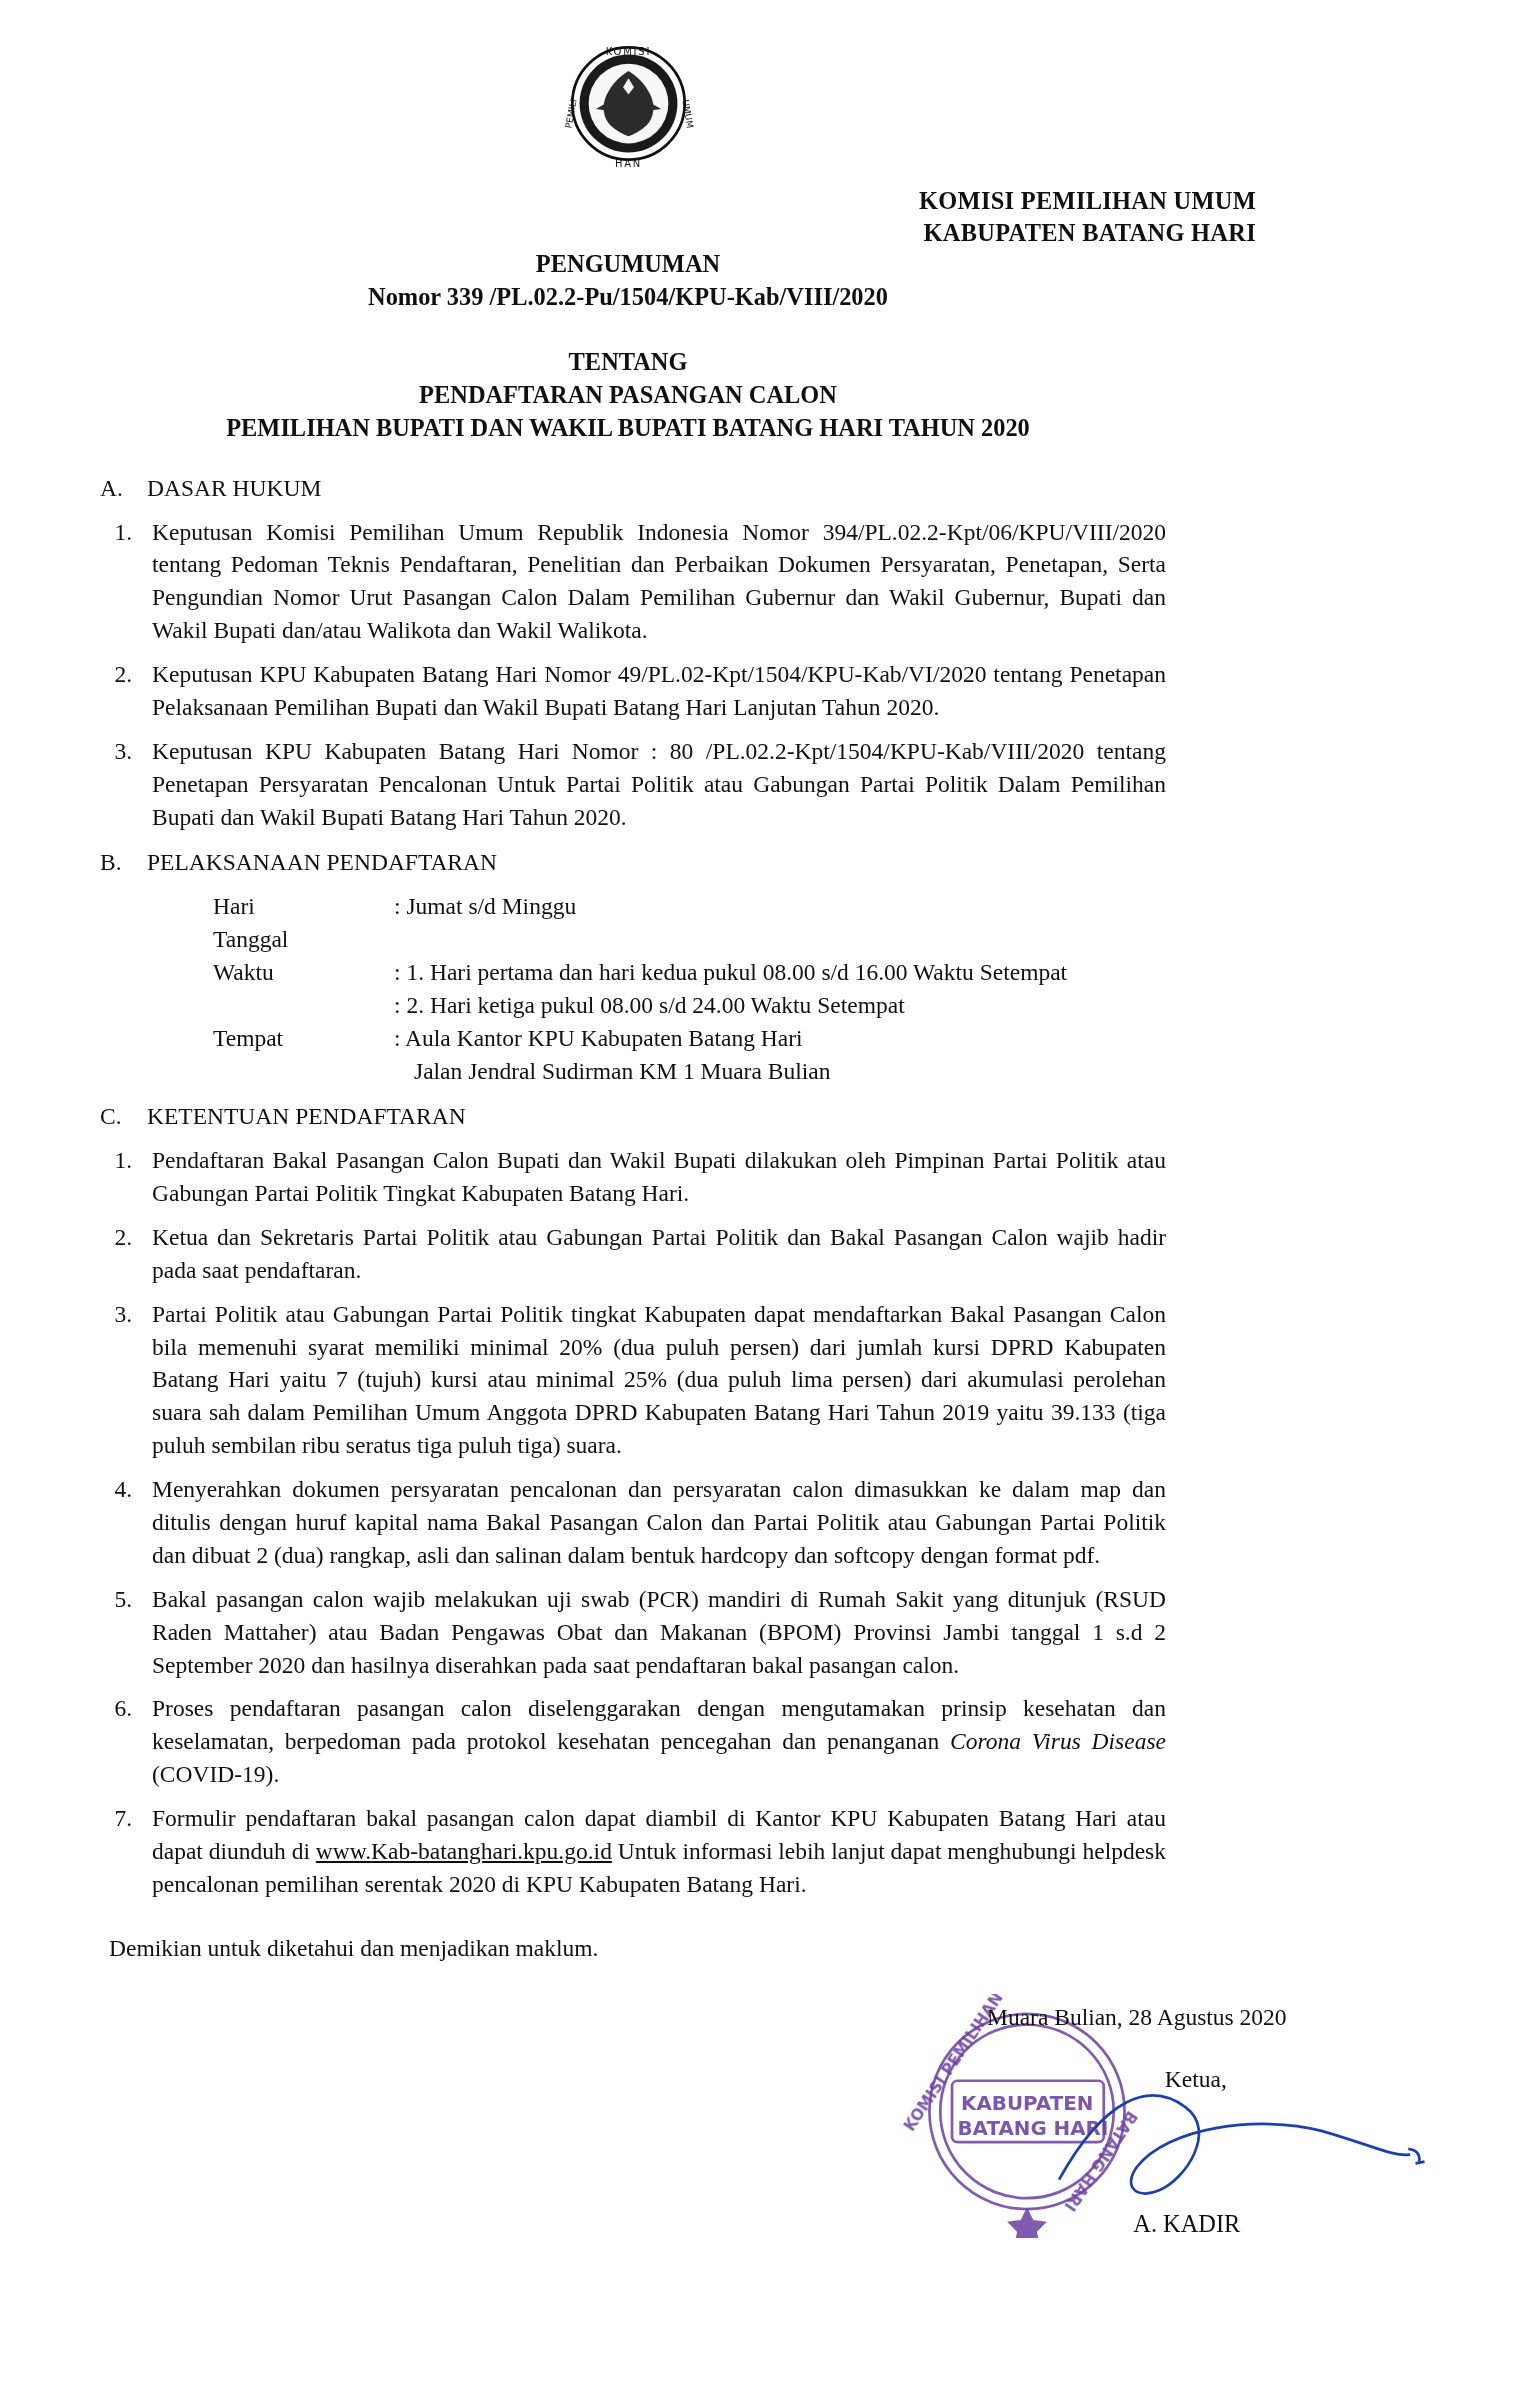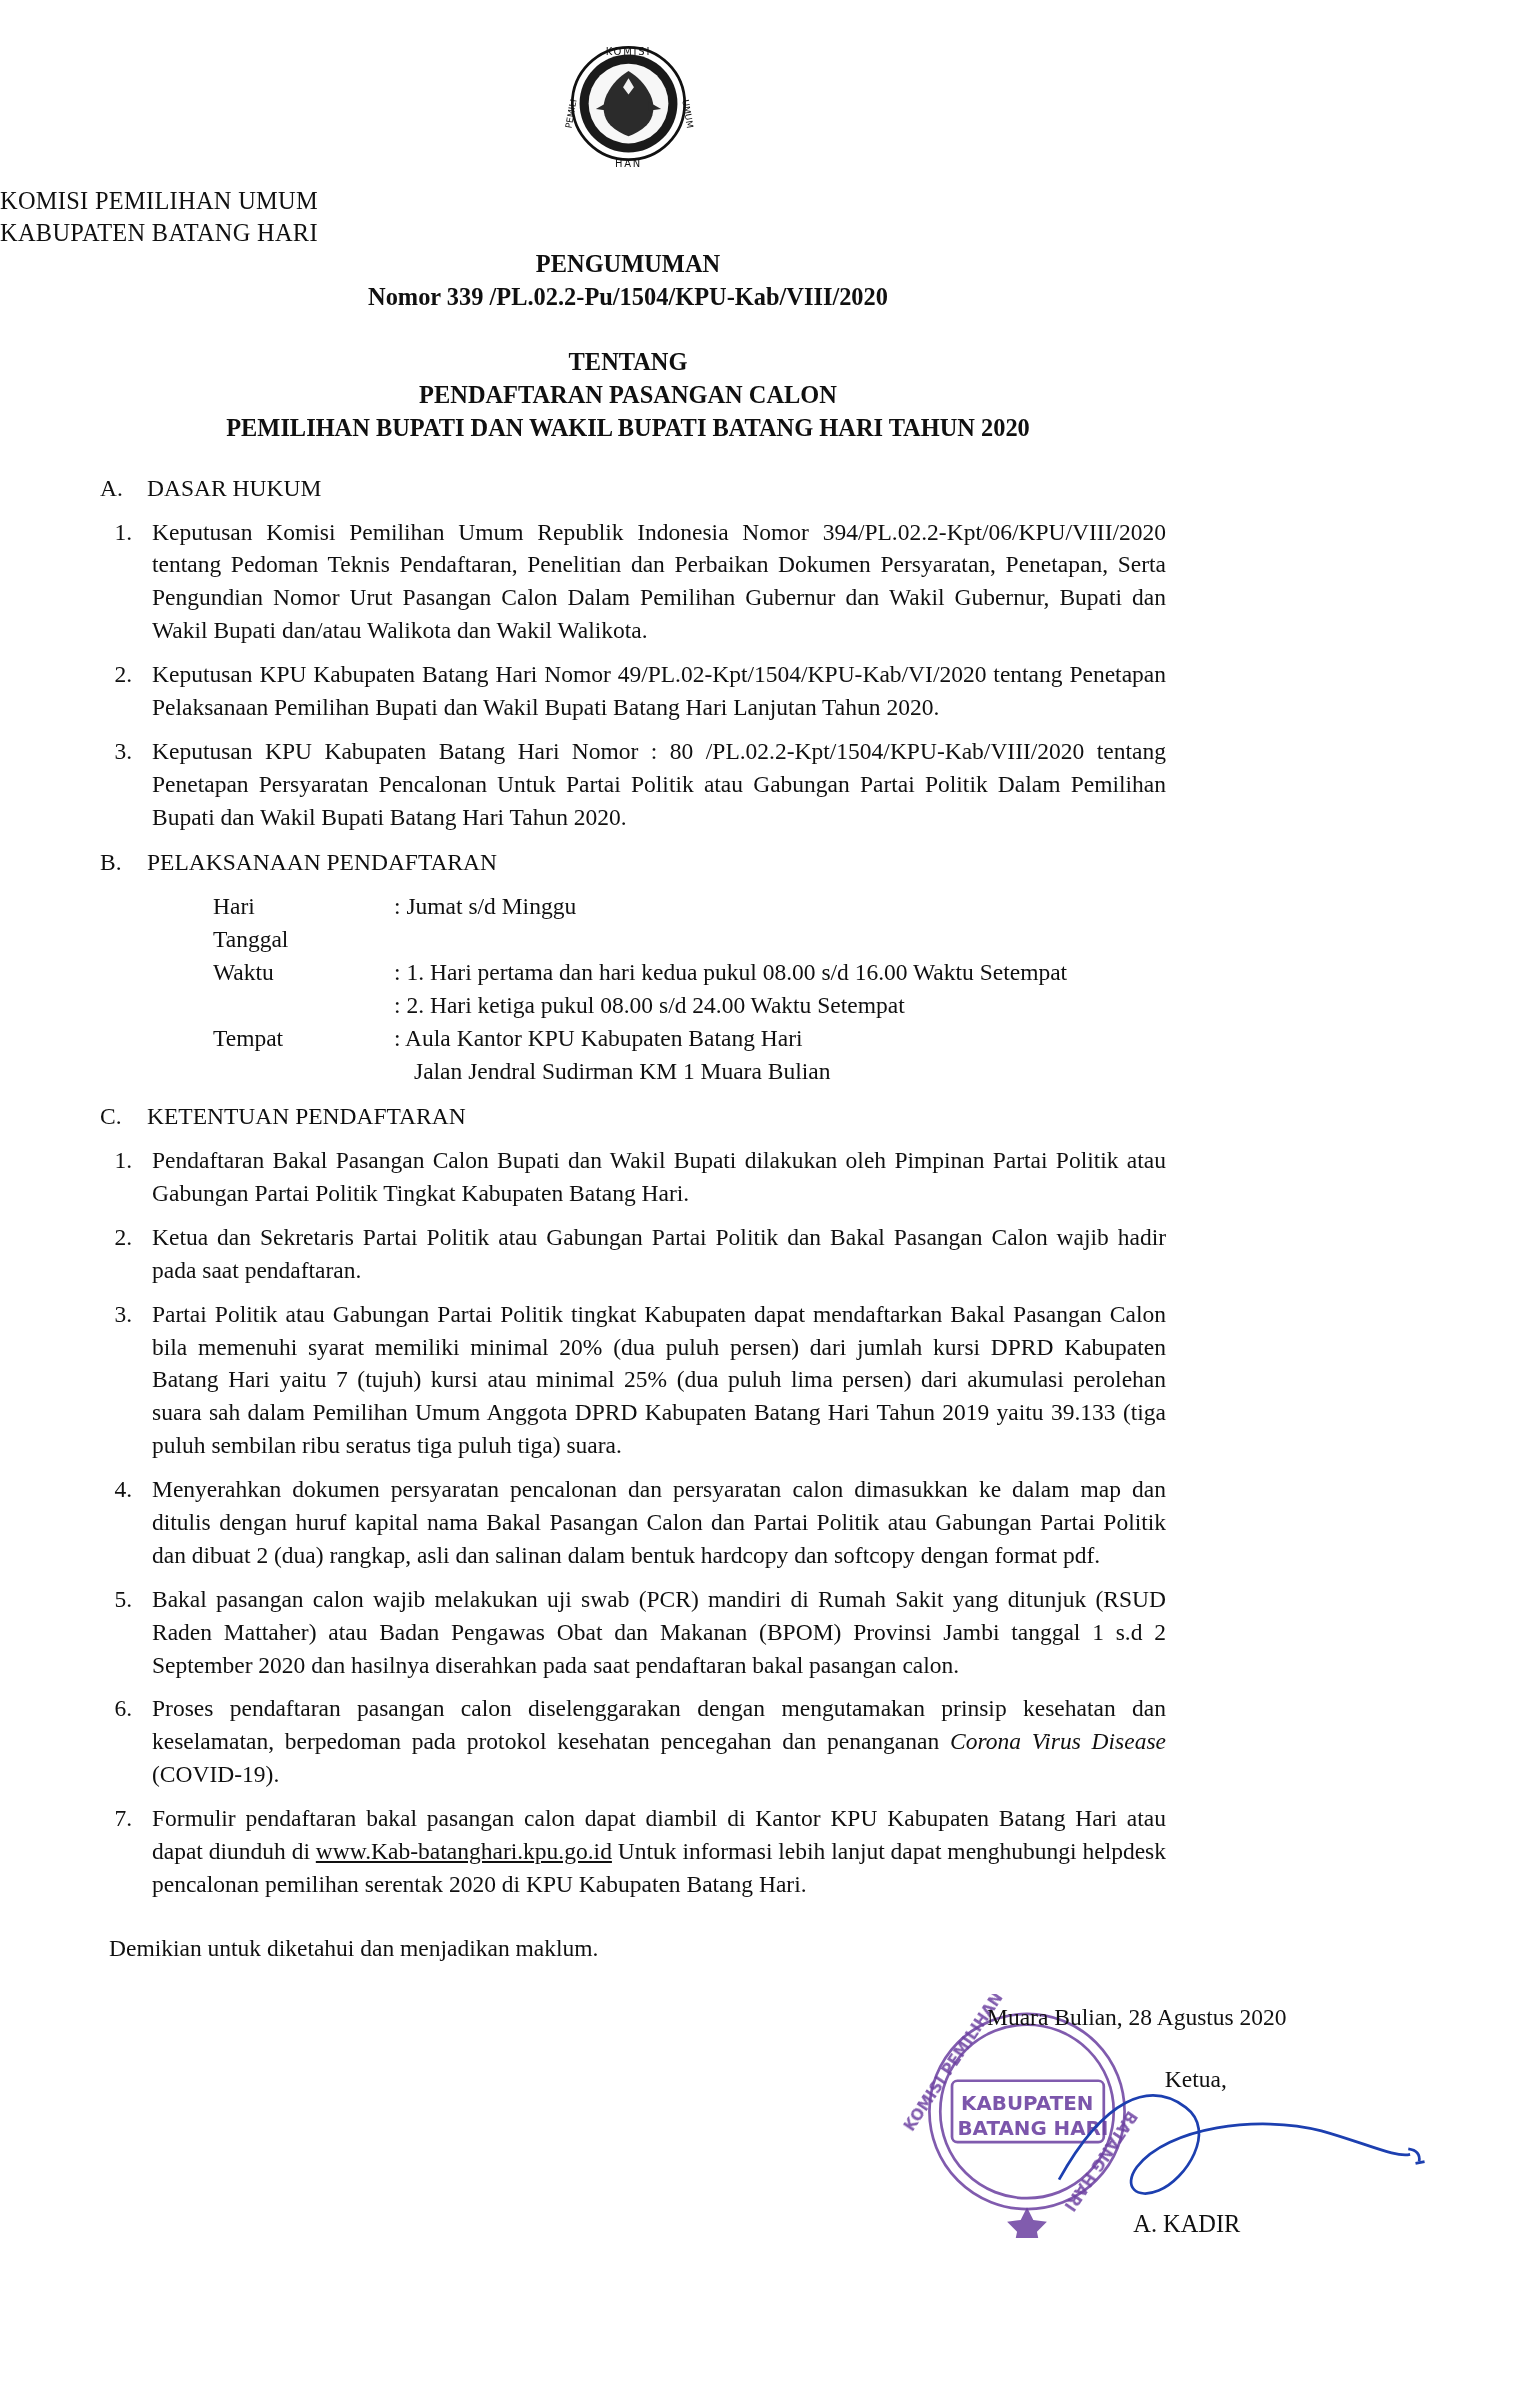--- a/index.html
+++ b/index.html
@@ -28,26 +28,27 @@
     text-align: center;
     padding-top: 31px;
   }
   .garuda {
     width: 145px;
     height: 145px;
     margin: 0 auto;
     display: block;
   }
   .org-title {
-    text-align: left;
-    font-weight: normal;
+    text-align: right;
+    font-weight: bold;
     font-size: 24.4px;
     letter-spacing: 0.3px;
     line-height: 1.30;
     margin-top: 9px;
+    padding-left: 24px;
   }
   .doc-kind {
     text-align: center;
     font-weight: bold;
     font-size: 24.4px;
     line-height: 1.32;
   }
   .doc-number {
     text-align: center;
     font-weight: bold;

